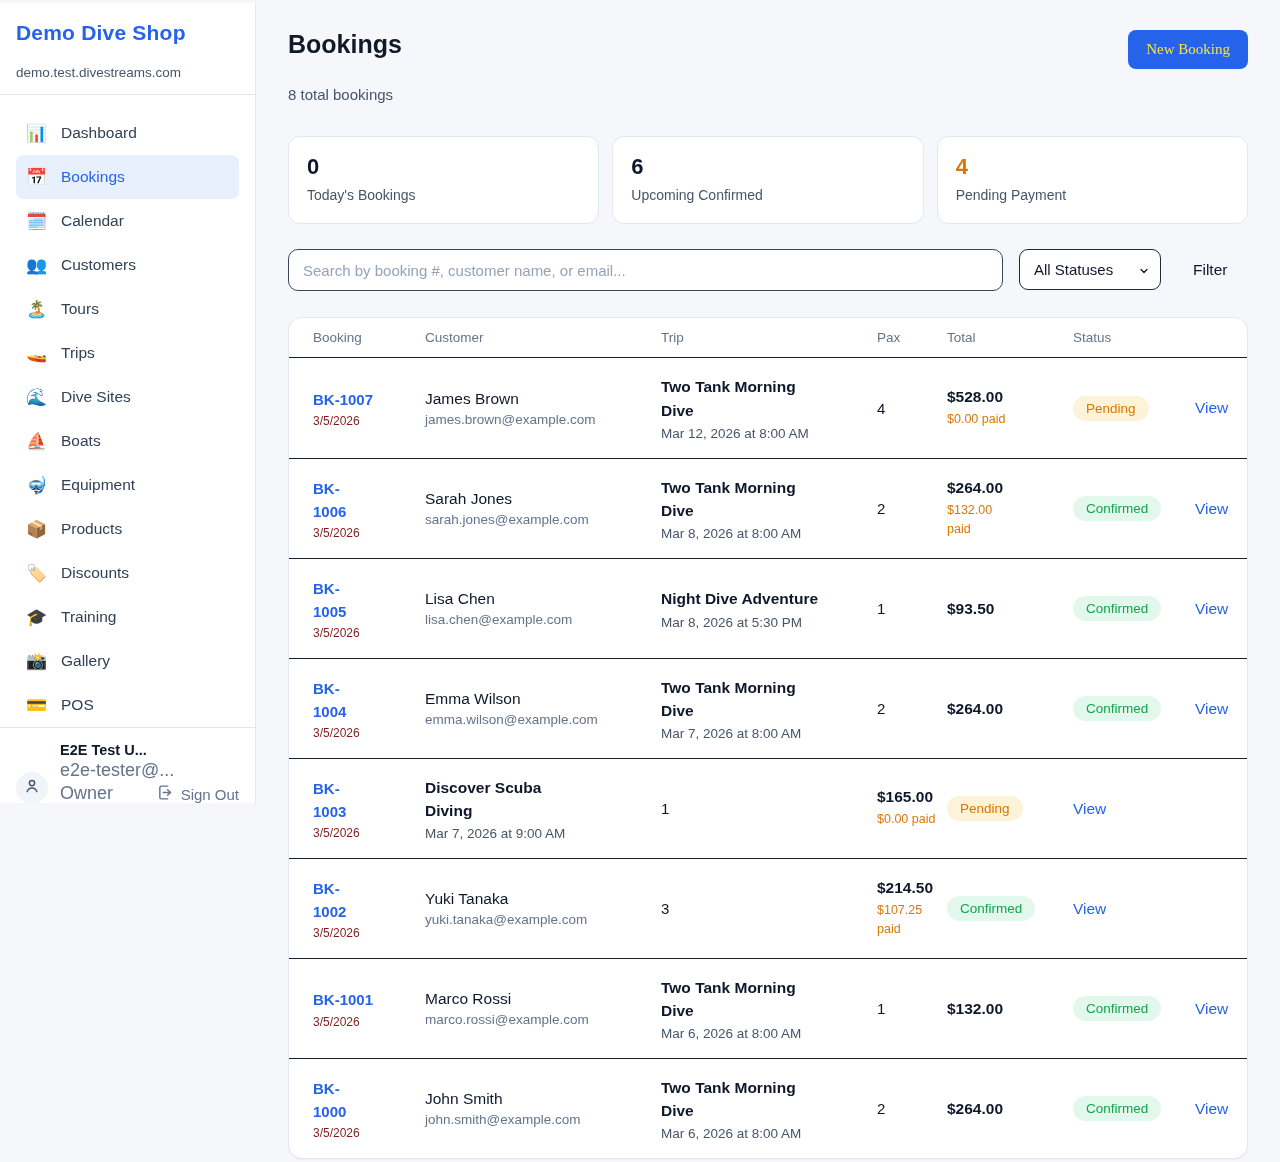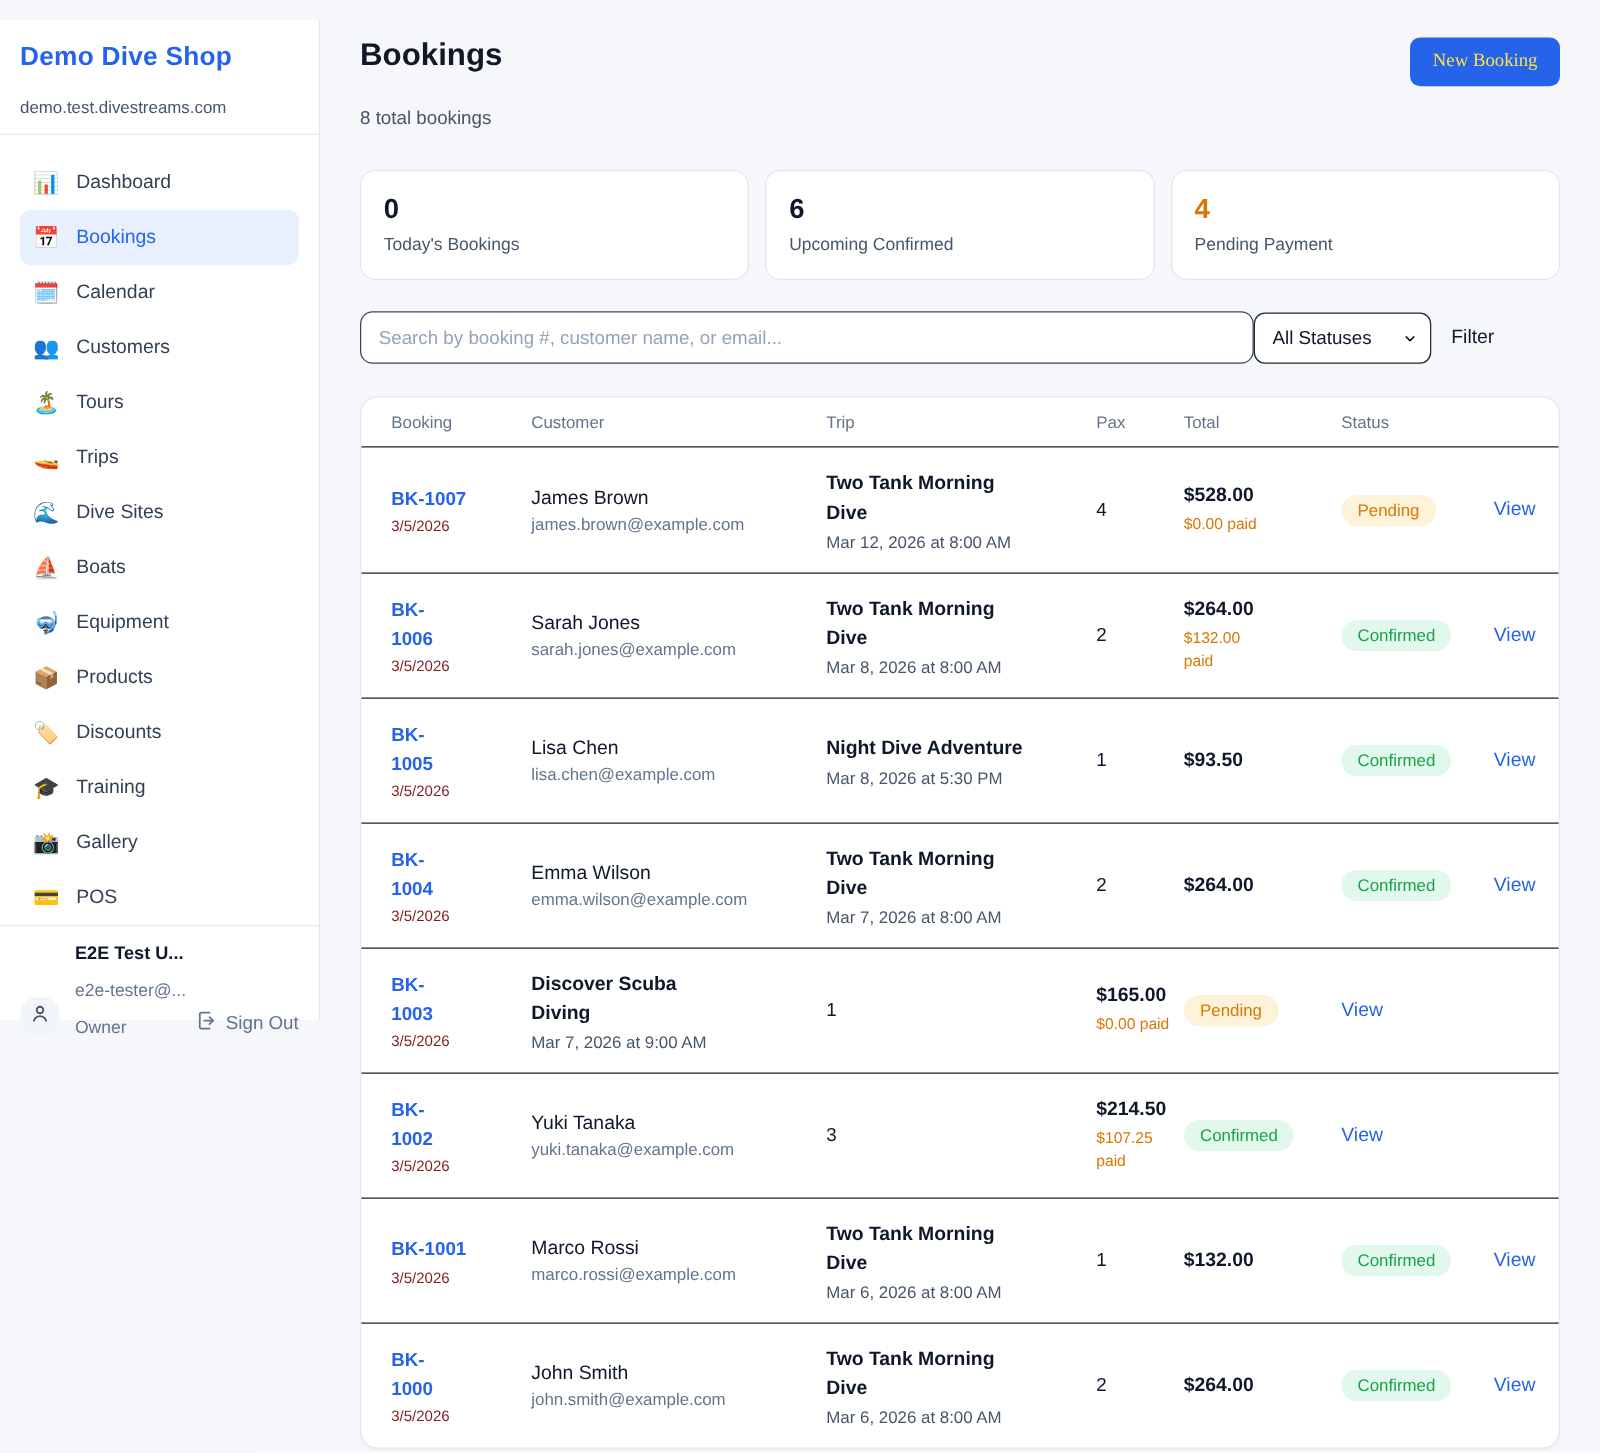--- a/index.html
+++ b/index.html
@@ -19,21 +19,21 @@
   html,body{width:1280px;height:1162px;}
   body{
     font-family:"Liberation Sans","DejaVu Sans",sans-serif;
     background:var(--page-bg);
     color:var(--text);
     overflow:hidden;
     position:relative;
   }
   
   .sidebar{
-    position:absolute;left:0;top:16px;width:256px;height:800px;
+    position:absolute;left:0;top:3px;width:256px;height:800px;
     background:#ffffff;border-right:1px solid var(--border);
     display:flex;flex-direction:column;
   }
   .brand{padding:18px 16px 14px 16px;border-bottom:1px solid var(--border);}
   .brand-name{color:var(--accent);font-size:21px;font-weight:700;letter-spacing:.2px;}
   .brand-domain{color:#475569;font-size:13.5px;margin-top:20px;}
   .nav{padding:16px 16px 0 16px;flex:1;}
   .nav-item{
     display:flex;align-items:center;gap:13px;height:44px;padding:0 10px;
     border-radius:8px;font-size:15.5px;color:#334155;cursor:pointer;
@@ -43,21 +43,21 @@
   .user-section{
     border-top:1px solid var(--border);
     padding:14px 16px;display:flex;align-items:flex-end;gap:12px;
   }
   .avatar{
     width:32px;height:32px;border-radius:50%;background:#f1f5f9;
     display:flex;align-items:center;justify-content:center;flex:none;
   }
   .user-info{flex:1;min-width:0;}
   .user-name{font-size:14.5px;font-weight:700;color:var(--text);white-space:nowrap;}
-  .user-email,.user-role{font-size:14px;color:#64748b;margin-top:13px;white-space:nowrap;}
+  .user-email,.user-role{font-size:18px;color:#64748b;margin-top:2px;white-space:nowrap;}
   .signout{
     display:flex;align-items:center;gap:7px;background:none;border:none;
     color:#64748b;font-size:15px;font-family:inherit;cursor:pointer;flex:none;
   }
   
   .main{position:absolute;left:256px;top:0;width:1024px;height:1162px;padding:30px 32px;}
   .page-header{display:flex;justify-content:space-between;align-items:flex-start;}
   .page-title{font-size:25px;font-weight:700;color:#111827;}
   .page-subtitle{font-size:15px;color:#475569;margin-top:27px;}
   .btn-primary{
@@ -65,21 +65,21 @@
     padding:11px 18px;font-size:15px;font-weight:500;font-family:Liberation Serif, serif;cursor:pointer;
   }
   .stats{display:flex;gap:13px;margin-top:33px;}
   .stat-card{
     flex:1;background:#fff;border:1px solid var(--border);border-radius:12px;
     padding:17px 18px 20px 18px;min-height:85px;
   }
   .stat-value{font-size:22px;font-weight:700;color:var(--text);}
   .stat-value.warn{color:var(--pending);}
   .stat-label{font-size:14px;color:#475569;margin-top:7px;}
-  .filter-row{display:flex;align-items:center;margin-top:25px;}
+  .filter-row{display:flex;margin-top:25px;gap:16px;}
   .search-input{
     width:715px;height:42px;border:1px solid #3b4657;border-radius:10px;
     padding:0 14px;font-size:15px;font-family:inherit;color:var(--text);background:#fff;
   }
   .search-input::placeholder{color:#94a3b8;}
   .select-wrap{position:relative;}
   .status-select{
     -webkit-appearance:none;appearance:none;
     height:41px;width:142px;border:1px solid #1f2937;border-radius:9px;
     background:#fff;font-size:15px;font-family:inherit;color:var(--text);

